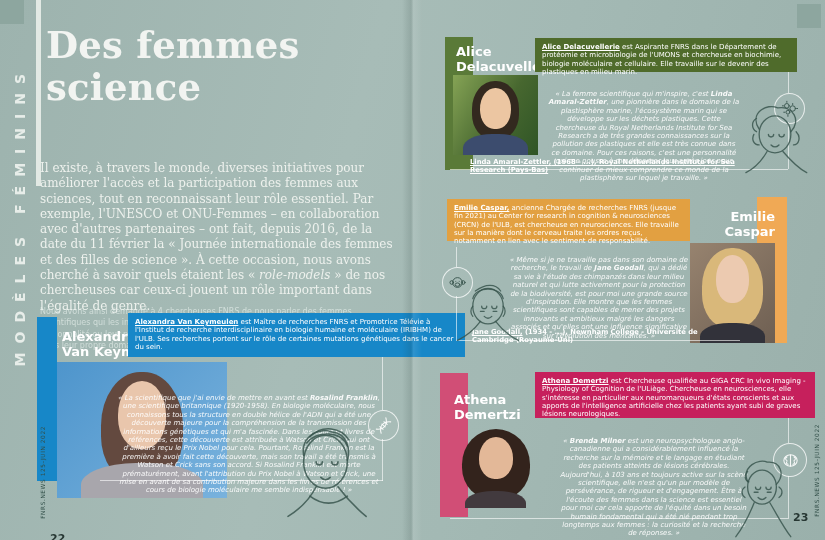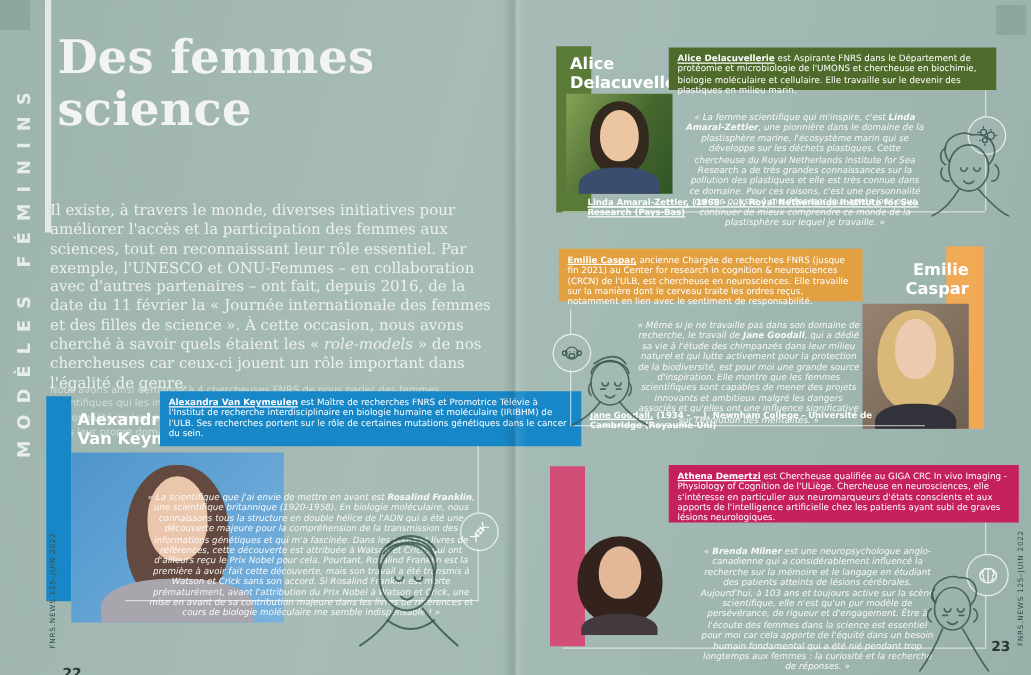--- a/index.html
+++ b/index.html
@@ -205,20 +205,24 @@
   </div>
   <svg class="abs sketch" style="left:450px;top:278px;" width="76" height="64" viewBox="0 0 60 50">
     <ellipse cx="30" cy="22" rx="12" ry="14"></ellipse>
     <path d="M18 16 C 20 6 40 6 42 16 M20 10 C 28 4 36 4 40 10"></path>
     <path d="M18 22 c-2 2 -2 6 0 8 M42 22 c2 2 2 6 0 8"></path>
     <path d="M25 22 a2 2 0 0 0 4 0 M33 22 a2 2 0 0 0 4 0 M27 30 c2 2 4 2 6 0 M24 26 h3 M34 26 h3"></path>
     <path d="M24 34 C 18 42 12 46 6 49 M36 34 C 42 42 48 46 54 49"></path>
   </svg>
 
   <div class="abs" style="left: 440px; top: 373px; width: 28px; height: 144px; background-color: rgb(209, 78, 118);"></div>
+  <div class="abs pname" style="left:454px;top:392px;">
+    <div>Athena</div>
+    <div>Demertzi</div>
+  </div>
   <div class="abs block" style="left: 535px; top: 372px; width: 280px; height: 46px; background-color: rgb(198, 32, 92);">
     <b>Athena Demertzi</b><span> est Chercheuse qualifiée au GIGA CRC In vivo Imaging - Physiology of Cognition de l'ULiège. Chercheuse en neurosciences, elle s'intéresse en particulier aux neuromarqueurs d'états conscients et aux apports de l'intelligence artificielle chez les patients ayant subi de graves lésions neurologiques.</span>
   </div>
   <div class="abs ph ph-athe" style="left:453px;top:424px;width:85px;height:84px;">
     <div class="hair"></div>
     <div class="face"></div>
     <div class="body"></div>
   </div>
   <div class="abs fl" style="left:788px;top:418px;width:1px;height:25px;"></div>
   <div class="abs fl" style="left:788px;top:476px;width:1px;height:42px;"></div>

